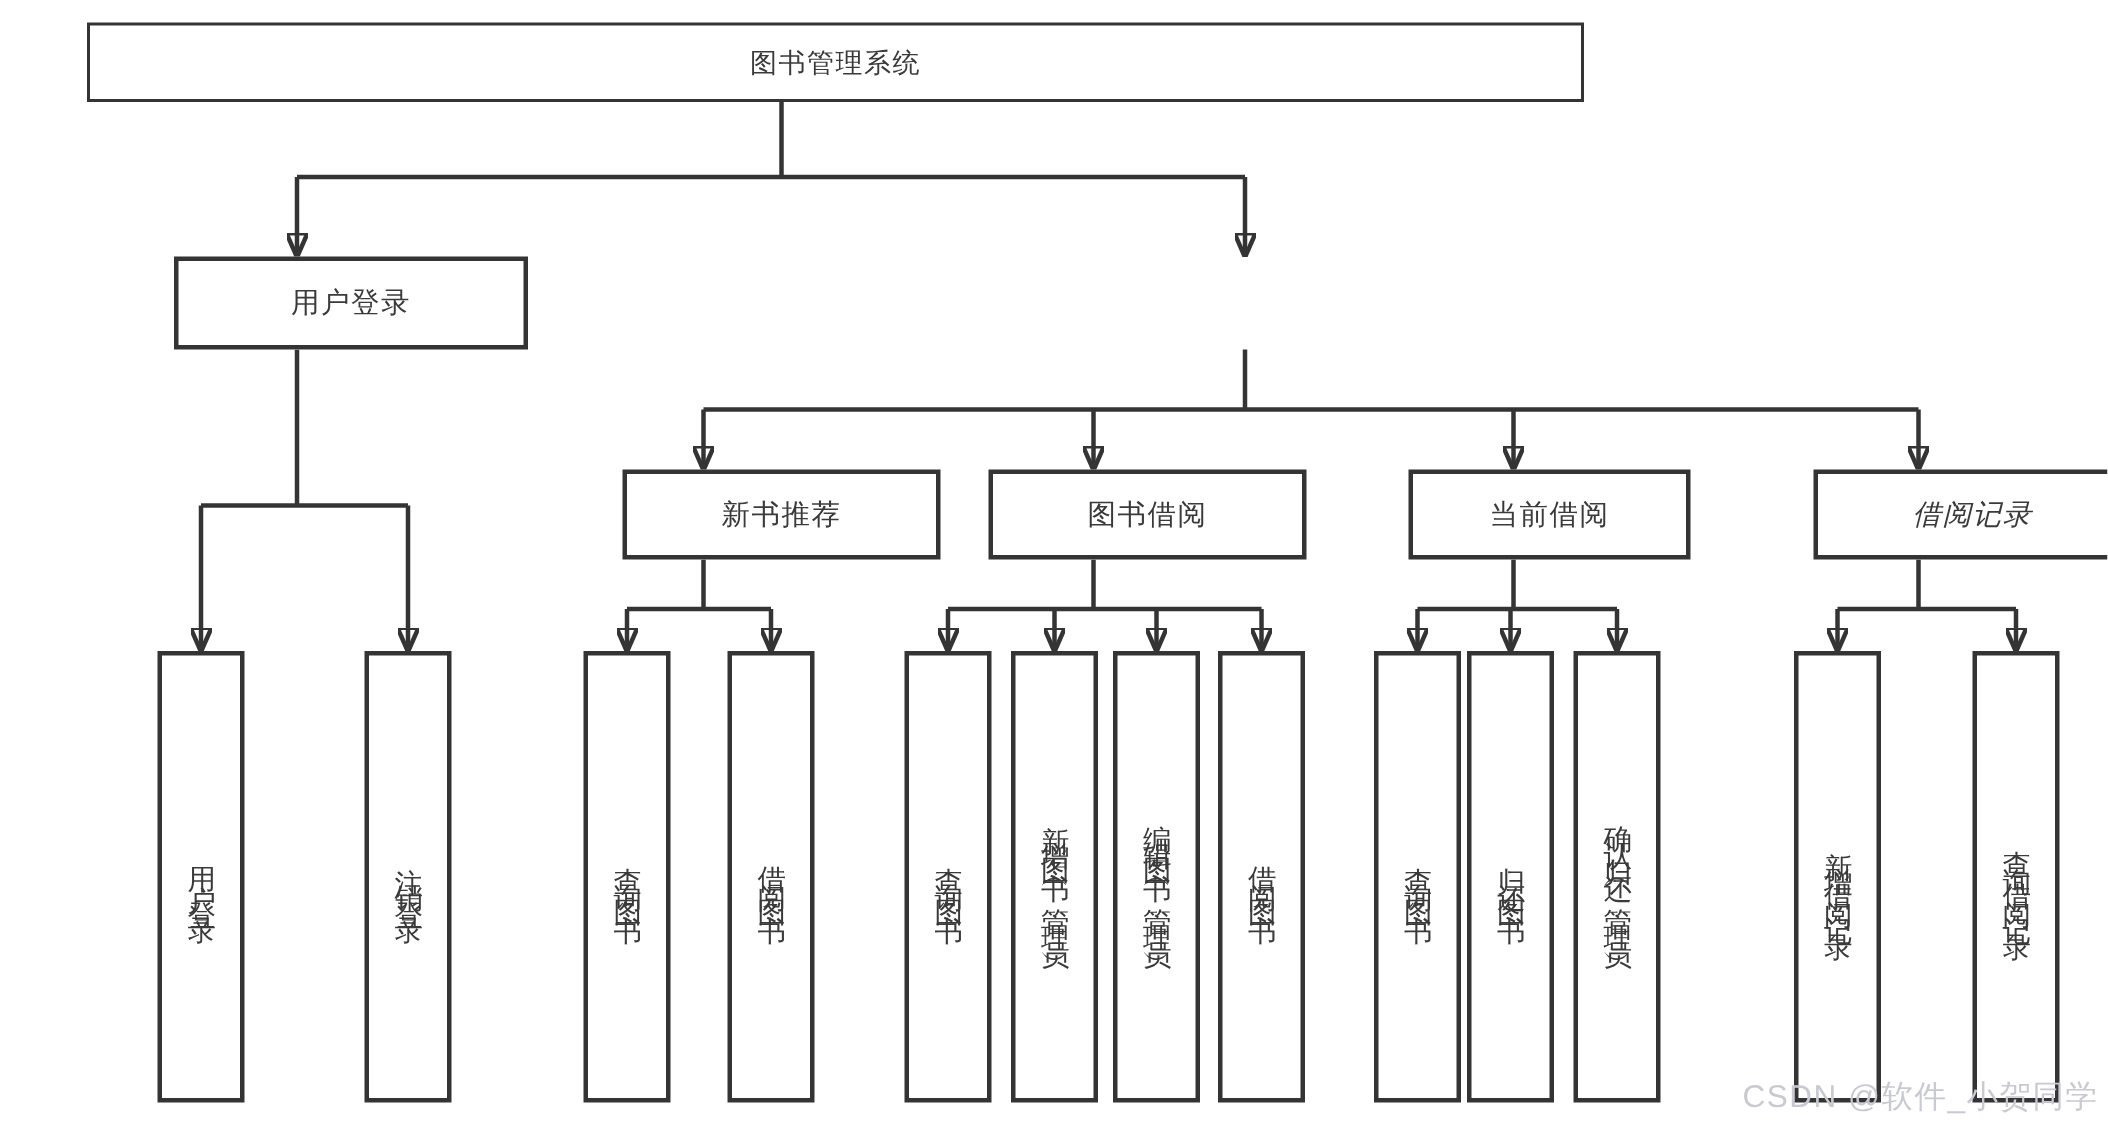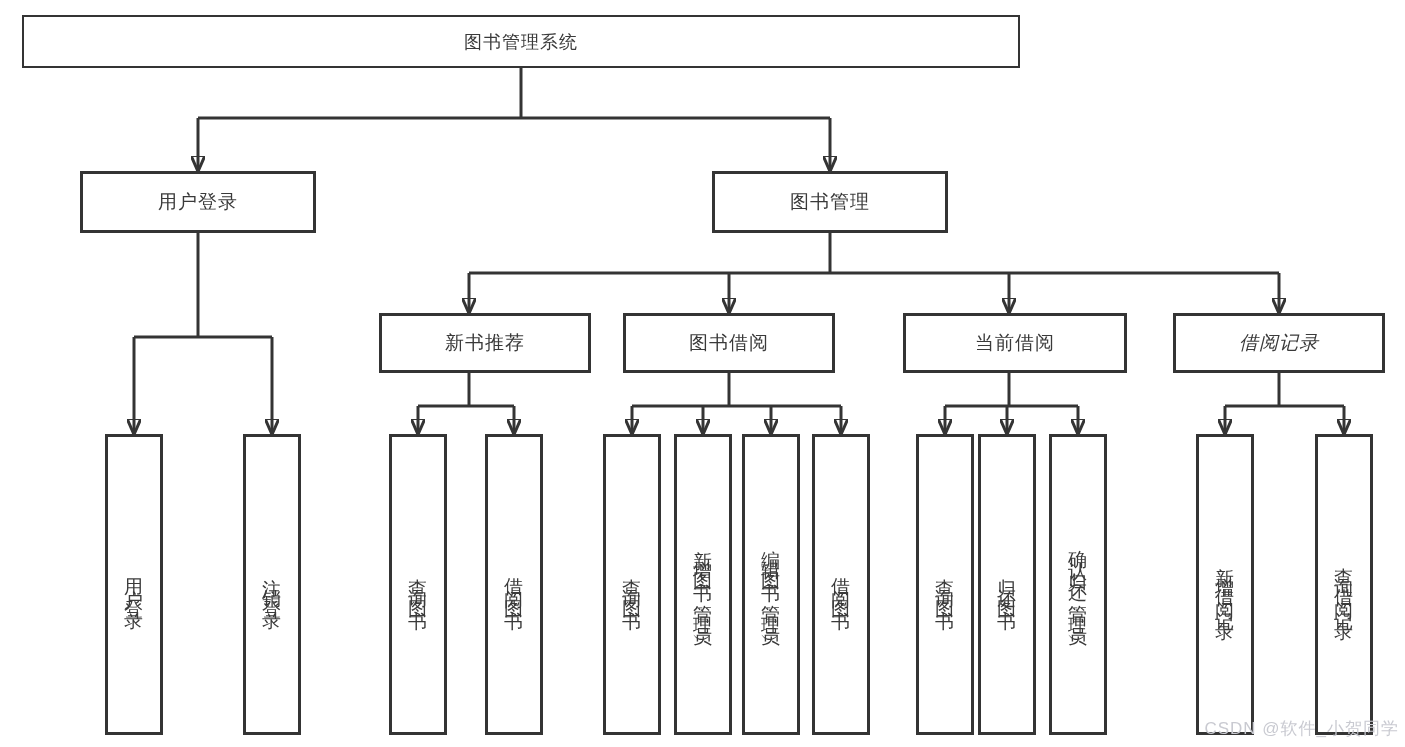--- a/index.html
+++ b/index.html
@@ -16,36 +16,36 @@
     width:1405px;height:747px;
     background:var(--bg);
     overflow:hidden;
   }
   svg.wires{position:absolute;left:0;top:0;z-index:0;color:var(--line);}
   svg.wires path{stroke:currentColor;stroke-width:3;fill:none;}
   .hbox{
     position:absolute;z-index:1;
     background:#fff;border:3px solid var(--line);
     display:flex;align-items:center;justify-content:center;
-    color:var(--text);font-size:19px;letter-spacing:1px;
+    color:var(--text);font-size:19px;letter-spacing:1px;margin-left:36px;
   }
   .hbox.root{border-width:2px;font-size:18px;}
   .vbox{
     position:absolute;z-index:1;
     background:#fff;border:3px solid var(--line);
     display:flex;align-items:center;justify-content:center;
     writing-mode:vertical-rl;text-orientation:mixed;
     color:var(--text);font-size:19px;letter-spacing:11px;
     top:434px;width:58px;height:301px;
     line-height:1;
   }
   .watermark{
     position:absolute;z-index:2;
     right:6px;top:717px;
-    font-size:17px;letter-spacing:1px;
+    font-size:21px;letter-spacing:1px;
     color:var(--wm);
     pointer-events:none;
   }
 </style>
 </head>
 <body>
 
 <div class="canvas">
 
   <svg class="wires" width="1405" height="747" viewBox="0 0 1405 747" aria-hidden="true">
@@ -92,25 +92,24 @@
 
     <path d="M1279,373 V406"></path>
     <path d="M1225,406 H1344"></path>
     <path d="M1225,406 V434" marker-end="url(#arw)"></path>
     <path d="M1344,406 V434" marker-end="url(#arw)"></path>
   </svg>
 
   <div class="hbox root" style="left:22px;top:15px;width:998px;height:53px;">图书管理系统</div>
 
   <div class="hbox" style="left:80px;top:171px;width:236px;height:62px;">用户登录</div>
-  <div class="hbox" style="left:712px;top:171px;width:236px;height:62px;">图书管理</div>
 
   <div class="hbox" style="left:379px;top:313px;width:212px;height:60px;">新书推荐</div>
   <div class="hbox" style="left:623px;top:313px;width:212px;height:60px;">图书借阅</div>
-  <div class="hbox" style="left:903px;top:313px;width:224px;height:60px;">当前借阅</div>
+  <div class="hbox" style="left:903px;top:313px;width:188px;height:60px;">当前借阅</div>
   <div class="hbox" style="left:1173px;top:313px;width:212px;height:60px;font-style:italic;">借阅记录</div>
 
   <div class="vbox" style="left:105px;">用户登录</div>
   <div class="vbox" style="left:243px;">注销登录</div>
 
   <div class="vbox" style="left:389px;">查询图书</div>
   <div class="vbox" style="left:485px;">借阅图书</div>
 
   <div class="vbox" style="left:603px;">查询图书</div>
   <div class="vbox" style="left:674px;">新增图书（管理员）</div>

